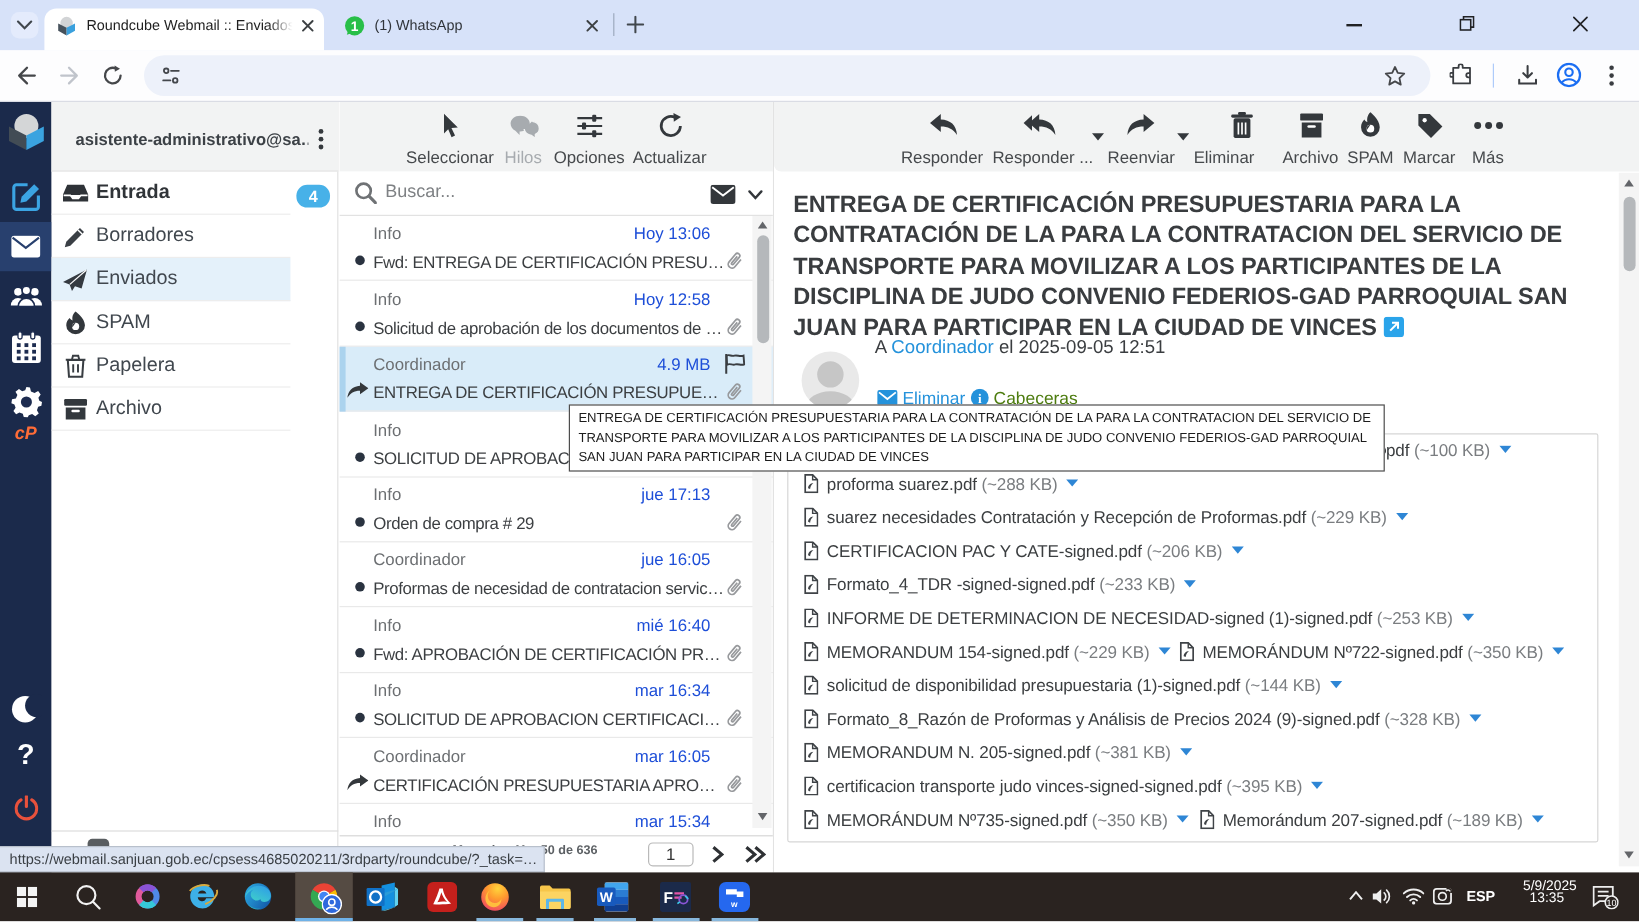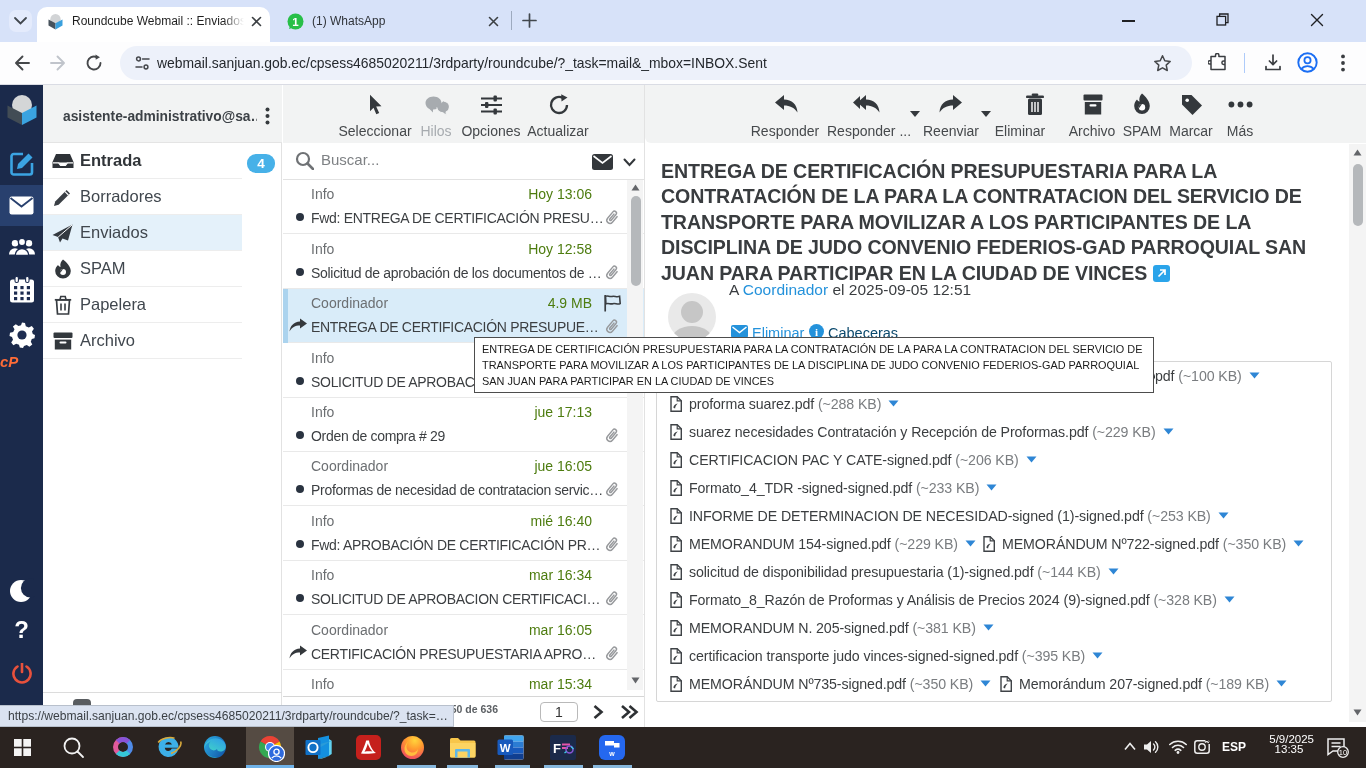--- a/index.html
+++ b/index.html
@@ -19,21 +19,21 @@
 #rail{position:absolute;left:0;top:0;width:43px;height:642px;background:#1b2a4b;}
 #folders{position:absolute;left:43px;top:0;width:239px;height:642px;background:#fff;border-right:1px solid #e2e2e2;}
 #listcol{position:absolute;left:283px;top:0;width:362px;height:642px;background:#fff;border-right:1px solid #e2e2e2;}
 #content{position:absolute;left:645px;top:0;width:721px;height:642px;background:#fff;}
 .topstrip{background:#f2f3f3;}
 .ticonlbl{position:absolute;top:38px;font-size:14px;color:#46494c;text-align:center;white-space:nowrap;}
 .frow{position:absolute;left:0;width:199px;height:36px;border-bottom:1px solid #ededed;}
 .flbl{position:absolute;left:37px;top:8px;font-size:16.5px;color:#40474e;}
 .mrow{position:absolute;left:0;width:361px;}
 .msender{position:absolute;left:28px;top:6px;font-size:14px;color:#6c6f72;}
-.mtime{position:absolute;right:52px;top:6px;font-size:14px;color:#4d7c0f;}
+.mtime{position:absolute;right:52px;top:6px;font-size:14px;color:#1d4ed8;}
 .msubj{position:absolute;left:28px;top:30px;letter-spacing:-0.3px;font-size:14px;color:#3c3f42;white-space:nowrap;overflow:hidden;text-overflow:ellipsis;width:294px;}
 .arow{position:absolute;left:10px;height:28px;font-size:14.2px;letter-spacing:-0.1px;line-height:19px;color:#3b3e40;white-space:nowrap;}
 .asize{color:#7a7d80;}
 
 #tooltip{position:absolute;left:474px;top:337px;width:680px;height:56px;background:#fff;border:1px solid #4d4d4d;font-size:10.9px;color:#1c1c1c;line-height:16.2px;padding:3px 0 0 7px;white-space:nowrap;overflow:hidden;}
 #statusbar{position:absolute;left:0;top:705px;width:454px;height:22px;background:#dbe3f1;border:1px solid #b8c0cc;border-left:none;font-size:12.1px;color:#3a3f44;line-height:20px;padding-left:8px;}
 #taskbar{position:absolute;left:0;top:727px;width:1366px;height:41px;background:#2a2320;}
 .tseg{position:absolute;top:38px;height:3px;background:#87b7dc;}
 .trtxt{color:#fff;font-size:11.5px;}
 </style></head>
@@ -90,21 +90,20 @@
         <path d="M15.5 9 A 6.5 6.5 0 1 1 11.5 3.0" stroke="#45474a" stroke-width="1.9" fill="none" stroke-linecap="round"></path>
         <path d="M10.5 0.5 L15 3.2 L10.7 5.8 Z" fill="#45474a"></path>
       </svg>
     <div id="urlpill">
       <svg class="abs" style="left:14px;top:9px" width="17" height="17" viewBox="0 0 17 17">
           <circle cx="4.5" cy="4" r="1.9" fill="none" stroke="#44474c" stroke-width="1.5"></circle>
           <path d="M8.5 4 L15 4" stroke="#44474c" stroke-width="1.5" stroke-linecap="round"></path>
           <circle cx="12" cy="12" r="1.9" fill="none" stroke="#44474c" stroke-width="1.5"></circle>
           <path d="M2 12 L8 12" stroke="#44474c" stroke-width="1.5" stroke-linecap="round"></path>
         </svg>
-      <div id="urltext">webmail.sanjuan.gob.ec/cpsess4685020211/3rdparty/roundcube/?_task=mail&amp;_mbox=INBOX.Sent</div>
       <svg class="abs" style="left:1033px;top:8px" width="19" height="19" viewBox="0 0 19 19">
           <path d="M9.5 1.8 L11.8 6.8 L17.2 7.4 L13.2 11.1 L14.3 16.5 L9.5 13.8 L4.7 16.5 L5.8 11.1 L1.8 7.4 L7.2 6.8 Z" fill="none" stroke="#45474a" stroke-width="1.5" stroke-linejoin="round"></path>
         </svg>
     </div>
     <svg class="abs" style="left:1208px;top:11px" width="20" height="20" viewBox="0 0 20 20">
         <path d="M3 8 L3 16.5 L17 16.5 L17 8 M3 11 L1.6 11 A1.6 1.6 0 0 1 1.6 7.8 L3 7.8 L3 3.5 L7.5 3.5 L7.5 2.2 A1.7 1.7 0 0 1 10.9 2.2 L10.9 3.5 L17 3.5 L17 8 L15.6 8 A1.7 1.7 0 0 0 15.6 11.4 L17 11.4" fill="none" stroke="#3a3d41" stroke-width="1.5" stroke-linejoin="round"></path>
       </svg>
     <div class="abs" style="left:1244px;top:11px;width:1px;height:20px;background:#aecbfa"></div>
     <svg class="abs" style="left:1263px;top:11px" width="20" height="20" viewBox="0 0 20 20">
         <path d="M10 2 L10 11 M6.4 8 L10 11.6 L13.6 8" stroke="#3a3d41" stroke-width="1.7" fill="none" stroke-linecap="round" stroke-linejoin="round"></path>
@@ -167,21 +166,21 @@
             <rect x="11.4" y="21" width="3.2" height="3.2"></rect>
             <rect x="17.8" y="21" width="3.2" height="3.2"></rect>
         </g>
       </svg>
 
       <svg class="abs" style="left:9px;top:237px" width="26" height="26" viewBox="0 0 26 26">
         <path fill="#fff" d="M13 0.5 L16 1 L16.8 4.2 L19.8 5.5 L22.8 3.9 L24.9 6.8 L23 9.5 L23.8 12 L26 13 L25.5 16.2 L22.8 17 L21.8 19.8 L23.3 22.6 L20.4 24.8 L17.8 23 L15 24 L14 26 L10.8 25.6 L10 22.8 L7.2 21.8 L4.4 23.3 L2.2 20.4 L4 17.8 L3 15 L0.5 14 L1 10.8 L4.2 10 L5.5 7.2 L3.9 4.4 L6.8 2.2 L9.5 4 L12 3.2 Z"></path>
         <circle cx="13" cy="13" r="4.6" fill="#1d2c50"></circle>
       </svg>
 
-      <div class="abs" style="left:0;top:268px;width:43px;text-align:left;font-size:15px;font-weight:bold;font-style:italic;color:#ff6c37;font-family:'Liberation Sans',sans-serif">cP</div>
+      <div class="abs" style="left:0;top:268px;width:43px;text-align:center;font-size:15px;font-weight:bold;font-style:italic;color:#ff6c37;font-family:'Liberation Sans',sans-serif">cP</div>
 
       <svg class="abs" style="left:9px;top:493px" width="26" height="26" viewBox="0 0 26 26">
           <circle cx="12" cy="13" r="11" fill="#fff"></circle>
           <circle cx="21.5" cy="10" r="9.6" fill="#1b2a4b"></circle>
         </svg>
 
       <div class="abs" style="left:0;top:531px;width:43px;text-align:center;font-size:24px;font-weight:bold;color:#fff">?</div>
 
       <svg class="abs" style="left:12px;top:578px" width="20" height="22" viewBox="0 0 20 22">
           <path d="M5.5 3.5 A 8.6 8.6 0 1 0 14.5 3.5" fill="none" stroke="#e8513c" stroke-width="2.6" stroke-linecap="round"></path>
@@ -507,21 +506,21 @@
       <div class="abs" style="left:84px;top:196px;font-size:15.5px;color:#3a3d40">A <span style="color:#2492db">Coordinador</span> el 2025-09-05 12:51</div>
       <svg class="abs" style="left:86px;top:240px" width="17" height="13" viewBox="0 0 17 13">
           <rect width="17" height="13" rx="2" fill="#2492db"></rect>
           <path d="M1.5 2 L8.5 7.5 L15.5 2" fill="none" stroke="#fff" stroke-width="1.5"></path>
         </svg>
       <div class="abs" style="left:107px;top:240px;font-size:14.5px;color:#2492db">Eliminar</div>
       <svg class="abs" style="left:164px;top:239px" width="15" height="15" viewBox="0 0 15 15">
           <circle cx="7.5" cy="7.5" r="7.5" fill="#2492db"></circle>
           <text x="7.5" y="11.5" text-anchor="middle" font-size="11" font-weight="bold" fill="#fff" font-family="Liberation Serif,serif">i</text>
         </svg>
-      <div class="abs" style="left:183px;top:240px;font-size:14.5px;color:#0c4a6e">Cabeceras</div>
+      <div class="abs" style="left:183px;top:240px;font-size:14.5px;color:#4d7c0f">Cabeceras</div>
 
       <div class="abs" style="left:11px;top:276px;width:676px;height:341px;border:1px solid #d6d6d6;border-radius:2px"></div>
       <div id="atts">
       <div class="arow" style="left:25px;top:282px"><svg style="vertical-align:-3px;margin-right:7px" width="12" height="16" viewBox="0 0 12 16">
               <path d="M1 0.7 H7.2 L11.3 4.8 V15.3 H1 Z" fill="none" stroke="#3f4347" stroke-width="1.4"></path>
               <path d="M7.2 0.7 V4.8 H11.3" fill="none" stroke="#3f4347" stroke-width="1.2"></path>
               <path d="M3.4 11.8 C3.4 9.6 5.2 7.6 7.8 7.4 C6 8.9 5.1 10.9 5.1 12.6 Z" fill="#3f4347"></path>
             </svg><span style="display:inline-block;width:466px;overflow:hidden;vertical-align:bottom;white-space:nowrap">ENTREGA DE CERTIFICACION PRESUPUESTARIA PARA LA CONTRATACION DEL SERVICIO DE TRANSPORTE judo vinces-signed.</span><span>pdf</span> <span class="asize">(~100 KB)</span><svg style="vertical-align:2px;margin-left:7px" width="11" height="7" viewBox="0 0 11 7">
               <path d="M0.5 0.5 L5.5 6.5 L10.5 0.5 Z" fill="#2e86d5"></path>
             </svg></div>

